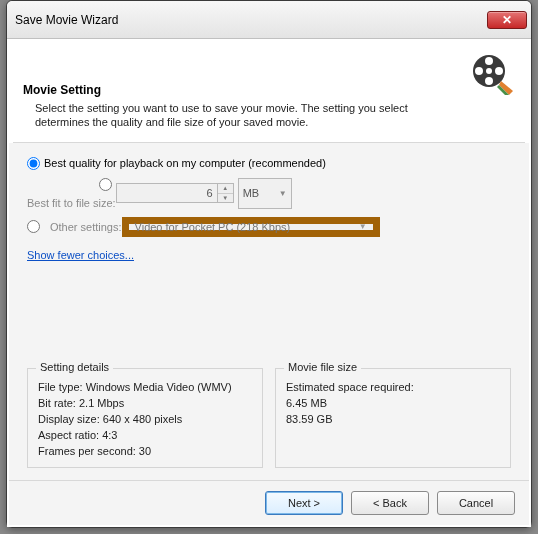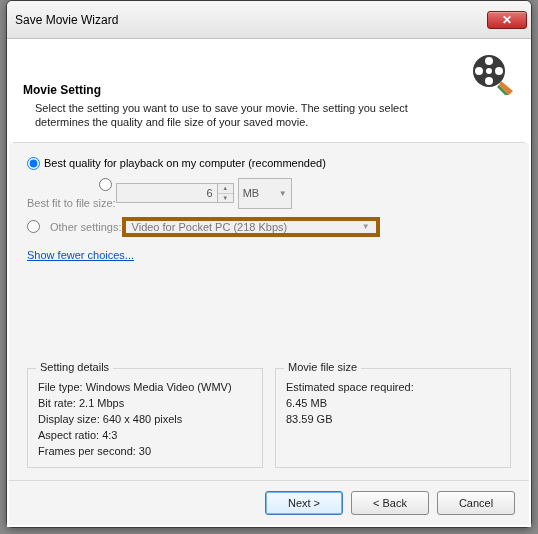--- a/index.html
+++ b/index.html
@@ -80,21 +80,21 @@
 }
 .spinner { width: 16px; height: 20px; border: 1px solid #b8b8b8; border-left: none; background: #eee; display:flex; flex-direction:column;}
 .spinner div { flex:1; display:flex; align-items:center; justify-content:center; font-size:6px; color:#777; }
 .spinner div:first-child { border-bottom: 1px solid #ccc; }
 .unit-sel {
   width: 54px; height: 31px; border: 1px solid #b8b8b8; background: #f0f0f0;
   display:flex; align-items:center; padding:0 4px; font-size:11px; color:#555; margin-left:4px;
 }
 .unit-sel .chev { margin-left:auto; font-size:8px; color:#888; }
 .other-sel {
-  width: 258px; height: 20px; border:4px solid #a16207; background:#f0f0f0;
+  width: 258px; height: 20px; border:7px solid #a16207; background:#f0f0f0;
   display:flex; align-items:center; padding:0 6px; font-size:11px; color:#777;
 }
 .other-sel .chev { margin-left:auto; font-size:8px; color:#999; }
 .link { color:#0b4fc5; text-decoration:underline; font-size:11px; cursor:pointer; margin-top:4px; display:inline-block; }
 .spacer { flex:1; }
 .details-row { display:flex; gap:12px; }
 .panel {
   flex:1; border:1px solid #d4d4d4; padding:8px 10px 10px 10px;
   font-size:11px; color:#222; position:relative; background:#f4f4f4;
 }

